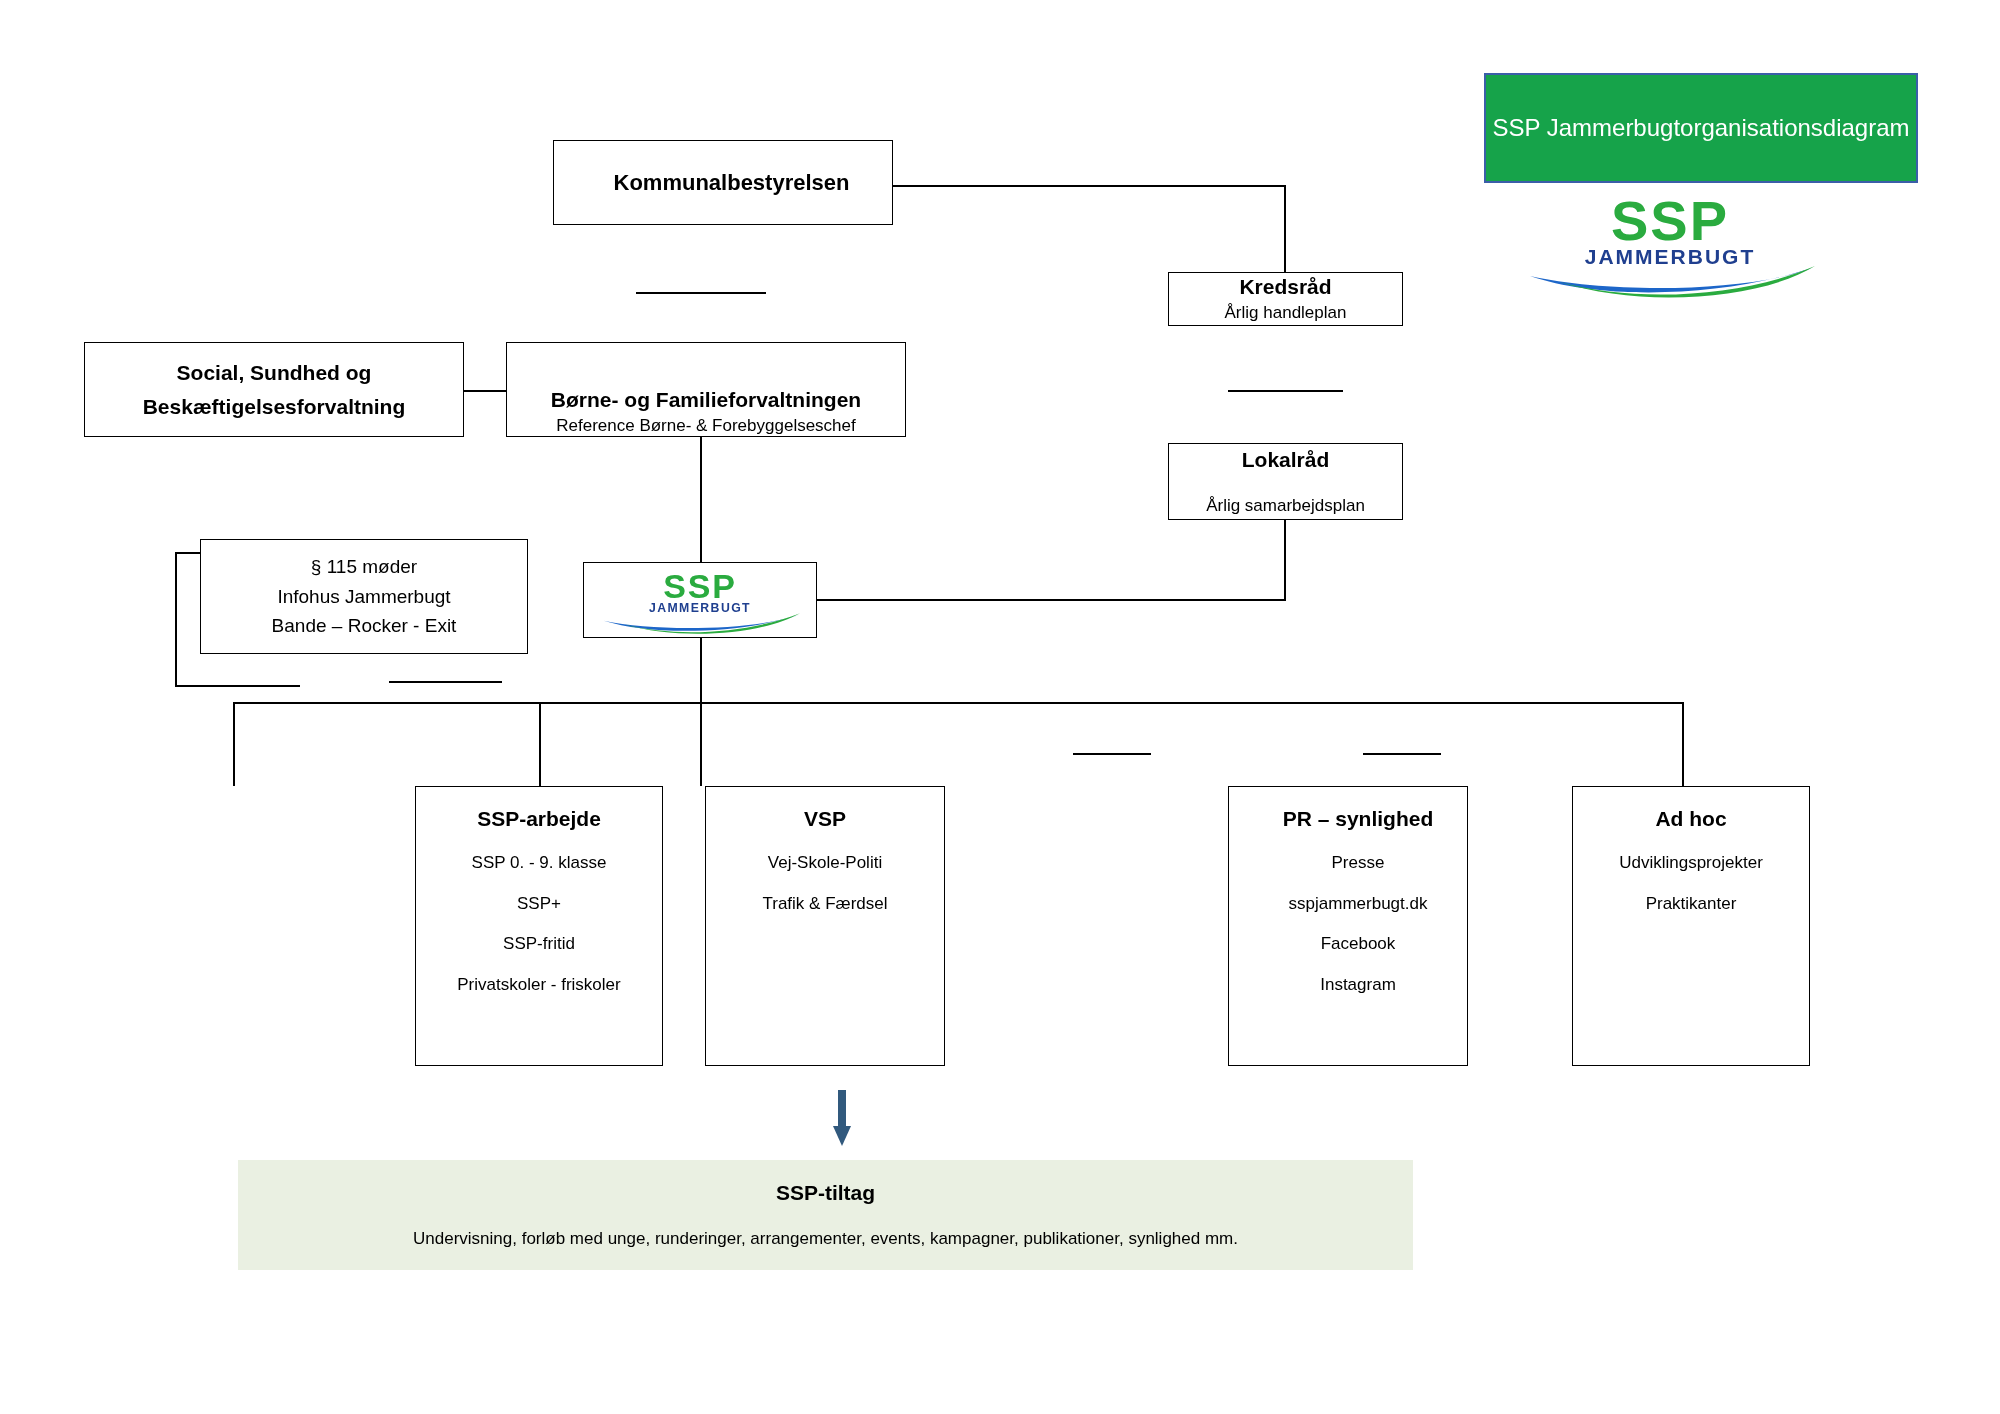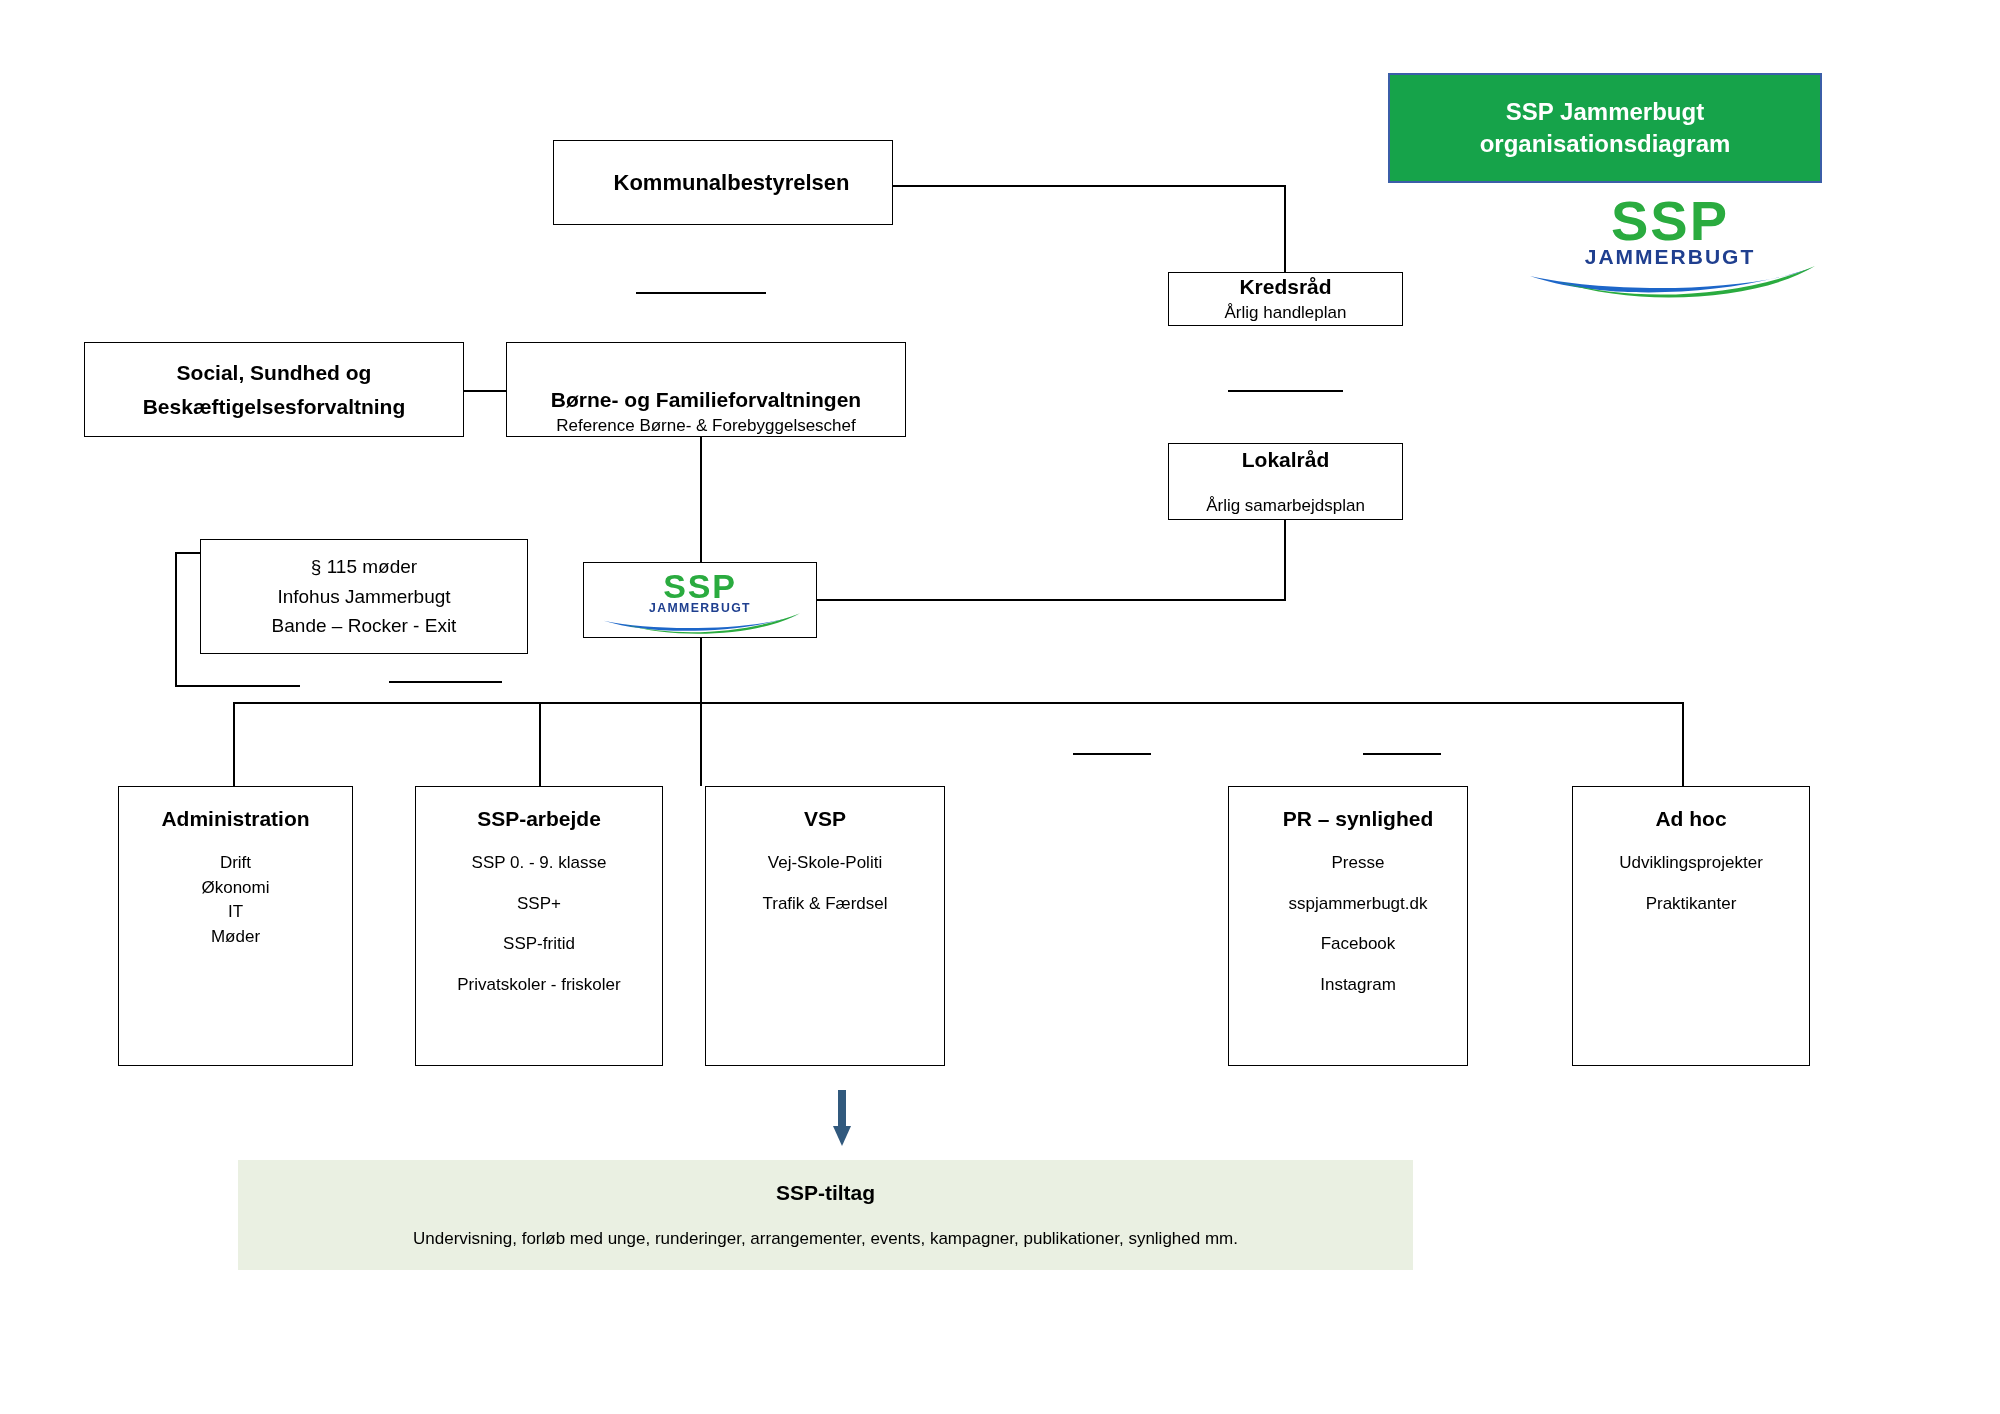--- a/index.html
+++ b/index.html
@@ -34,33 +34,32 @@
   .line {
     position: absolute;
     background: #000000;
   }
   .hline { height: 1.6px; }
   .vline { width: 1.6px; }
 
   
   #header-badge {
     position: absolute;
-    left: 1388px;
+    left: 1484px;
     top: 73px;
     width: 434px;
     height: 110px;
     background: #16a34a;
     border: 2.5px solid #3b5ea8;
     box-sizing: border-box;
     display: flex;
-    flex-direction: column;
     justify-content: center;
     align-items: center;
     color: #ffffff;
-    font-weight: bold;
+    font-weight: normal;
     font-size: 24px;
     line-height: 1.35;
   }
   #big-logo {
     position: absolute;
     left: 1520px;
     top: 188px;
     width: 300px;
     height: 110px;
   }
@@ -247,27 +246,20 @@
 
   <div id="logo-box">
     <svg viewBox="0 0 220 72" width="210" height="68" aria-hidden="true">
       <text x="110" y="34" text-anchor="middle" font-family="Liberation Sans, sans-serif" font-size="36" font-weight="bold" fill="#2aab3f" letter-spacing="2">SSP</text>
       <text x="110" y="49" text-anchor="middle" font-family="Liberation Sans, sans-serif" font-size="13" font-weight="bold" fill="#1f3f8f" letter-spacing="1.5">JAMMERBUGT</text>
       <path d="M8 58 C 60 74, 150 72, 215 52 C 165 68, 65 70, 8 58 Z" fill="#1d66c9"></path>
       <path d="M30 62 C 90 77, 165 70, 216 50 C 175 73, 90 79, 30 62 Z" fill="#2aab3f"></path>
     </svg>
   </div>
 
-  <div class="box leaf" id="leaf-administration">
-      <span class="title">Administration</span>
-      <span class="item">Drift</span>
-      <span class="item">Økonomi</span>
-      <span class="item">IT</span>
-      <span class="item">Møder</span>
-    </div>
   <div class="box leaf" id="leaf-ssparbejde">
       <span class="title">SSP-arbejde</span>
       <span class="item spaced">SSP 0. - 9. klasse</span>
       <span class="item spaced">SSP+</span>
       <span class="item spaced">SSP-fritid</span>
       <span class="item spaced">Privatskoler - friskoler</span>
     </div>
   <div class="box leaf" id="leaf-vsp">
       <span class="title">VSP</span>
       <span class="item spaced">Vej-Skole-Politi</span>

